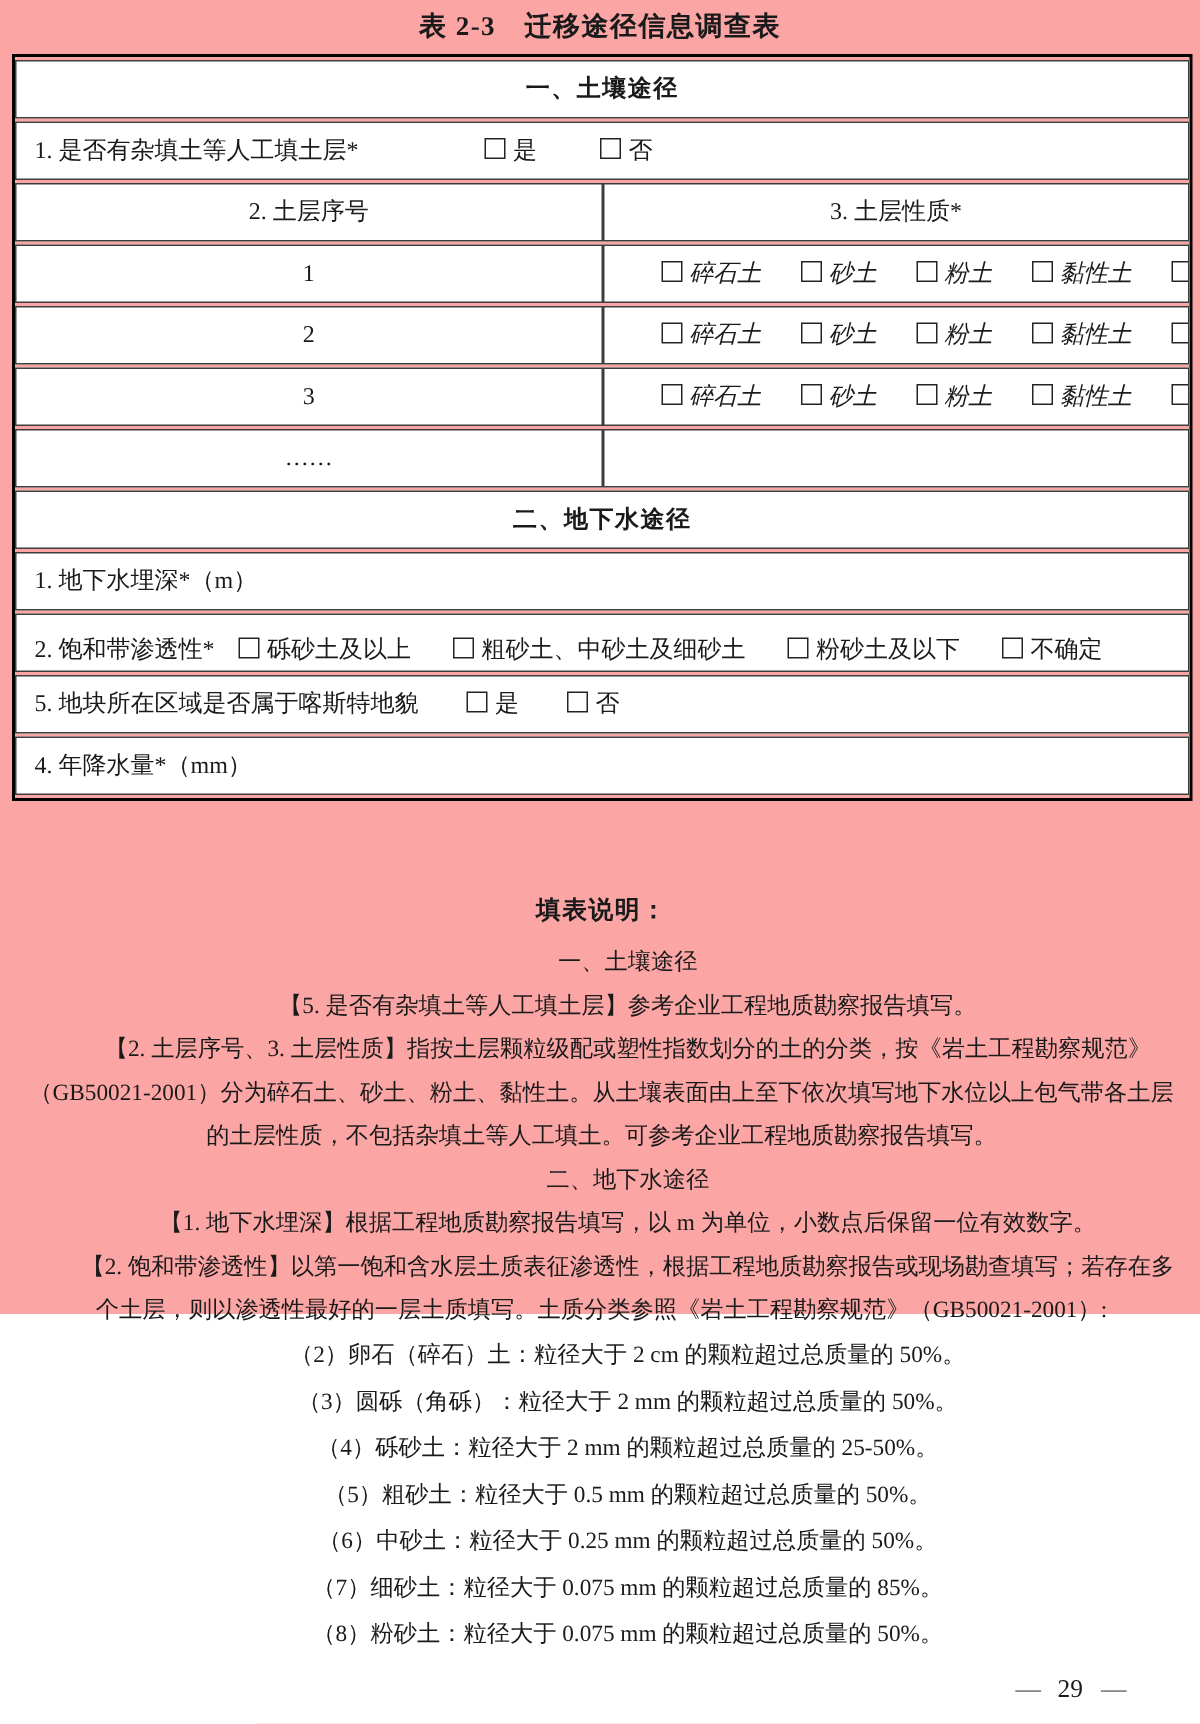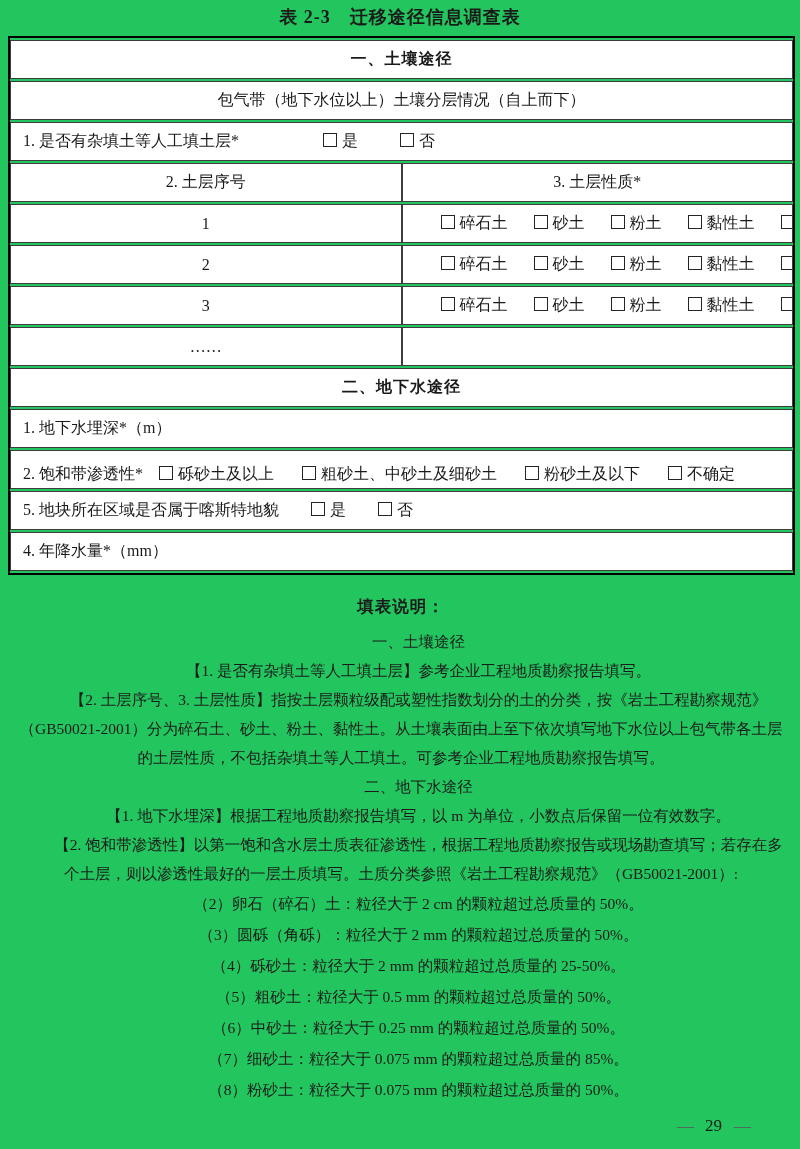--- a/index.html
+++ b/index.html
@@ -4,21 +4,21 @@
 <style>
   * { box-sizing: content-box; }
   html, body { margin: 0; padding: 0; background: #ffffff; }
   body {
     width: 800px; height: 1149px;
     font-family: "Liberation Serif", "DejaVu Serif", serif;
     color: #1a1a1a;
     position: relative;
     overflow: hidden;
   }
-  .page { position: relative; width: 800px; height: 1149px; background: #22c55e; }
+  .page { position: relative; width: 800px; height: 876px; background: #fca5a5; }
 
   .doc-title {
     position: absolute; top: 5px; left: 0; width: 100%;
     text-align: center; font-weight: bold; font-size: 18px; letter-spacing: 1px;
   }
 
   table.form-table {
     position: absolute; left: 8px; top: 36px;
     width: 783px;
     border-collapse: separate;
@@ -32,21 +32,21 @@
     height: 37px;
     padding: 0 12px;
     vertical-align: middle;
     background: #fff;
     white-space: nowrap;
     overflow: hidden;
   }
   td.c { text-align: center; }
   td.b { font-weight: bold; letter-spacing: 1px; }
   .col1 { width: 169px; }
-  td.opts { padding-left: 38px; }
+  td.opts { padding-left: 38px; font-style: italic; }
 
   .cb {
     display: inline-block;
     width: 12px; height: 12px;
     border: 1.5px solid #242424;
     background: #fff;
     margin-right: 5px;
     vertical-align: -1px;
   }
   .opt { display: inline-block; }
@@ -78,23 +78,20 @@
 <body>
 
 <div class="page">
 
   <div class="doc-title">表 2-3　迁移途径信息调查表</div>
 
   <table class="form-table">
     <tbody>
         <tr>
       <td colspan="2" class="c b">一、土壤途径</td>
-    </tr>
-    <tr>
-      <td colspan="2" class="c">包气带（地下水位以上）土壤分层情况（自上而下）</td>
     </tr>
     <tr>
       <td colspan="2">
         <span>1. 是否有杂填土等人工填土层*</span>
         <span class="opt g80"><span class="cb"></span><span>是</span></span>
         <span class="opt g38"><span class="cb"></span><span>否</span></span>
       </td>
     </tr>
     <tr>
       <td class="c col1">2. 土层序号</td>
@@ -158,21 +155,21 @@
     </tr>
     <tr>
       <td colspan="2">4. 年降水量*（mm）</td>
     </tr>
   </tbody>
     </table>
 
   <div class="notes">
     <div class="notes-heading">填表说明：</div>
     <div class="nl in">一、土壤途径</div>
-    <div class="nl in">【1. 是否有杂填土等人工填土层】参考企业工程地质勘察报告填写。</div>
+    <div class="nl in">【5. 是否有杂填土等人工填土层】参考企业工程地质勘察报告填写。</div>
     <div class="nl in">【2. 土层序号、3. 土层性质】指按土层颗粒级配或塑性指数划分的土的分类，按《岩土工程勘察规范》</div>
     <div class="nl">（GB50021-2001）分为碎石土、砂土、粉土、黏性土。从土壤表面由上至下依次填写地下水位以上包气带各土层</div>
     <div class="nl">的土层性质，不包括杂填土等人工填土。可参考企业工程地质勘察报告填写。</div>
     <div class="nl in">二、地下水途径</div>
     <div class="nl in">【1. 地下水埋深】根据工程地质勘察报告填写，以 m 为单位，小数点后保留一位有效数字。</div>
     <div class="nl in">【2. 饱和带渗透性】以第一饱和含水层土质表征渗透性，根据工程地质勘察报告或现场勘查填写；若存在多</div>
     <div class="nl">个土层，则以渗透性最好的一层土质填写。土质分类参照《岩土工程勘察规范》（GB50021-2001）:</div>
     <div class="nl in num">（2）卵石（碎石）土：粒径大于 2 cm 的颗粒超过总质量的 50%。</div>
     <div class="nl in num">（3）圆砾（角砾）：粒径大于 2 mm 的颗粒超过总质量的 50%。</div>
     <div class="nl in num">（4）砾砂土：粒径大于 2 mm 的颗粒超过总质量的 25-50%。</div>

